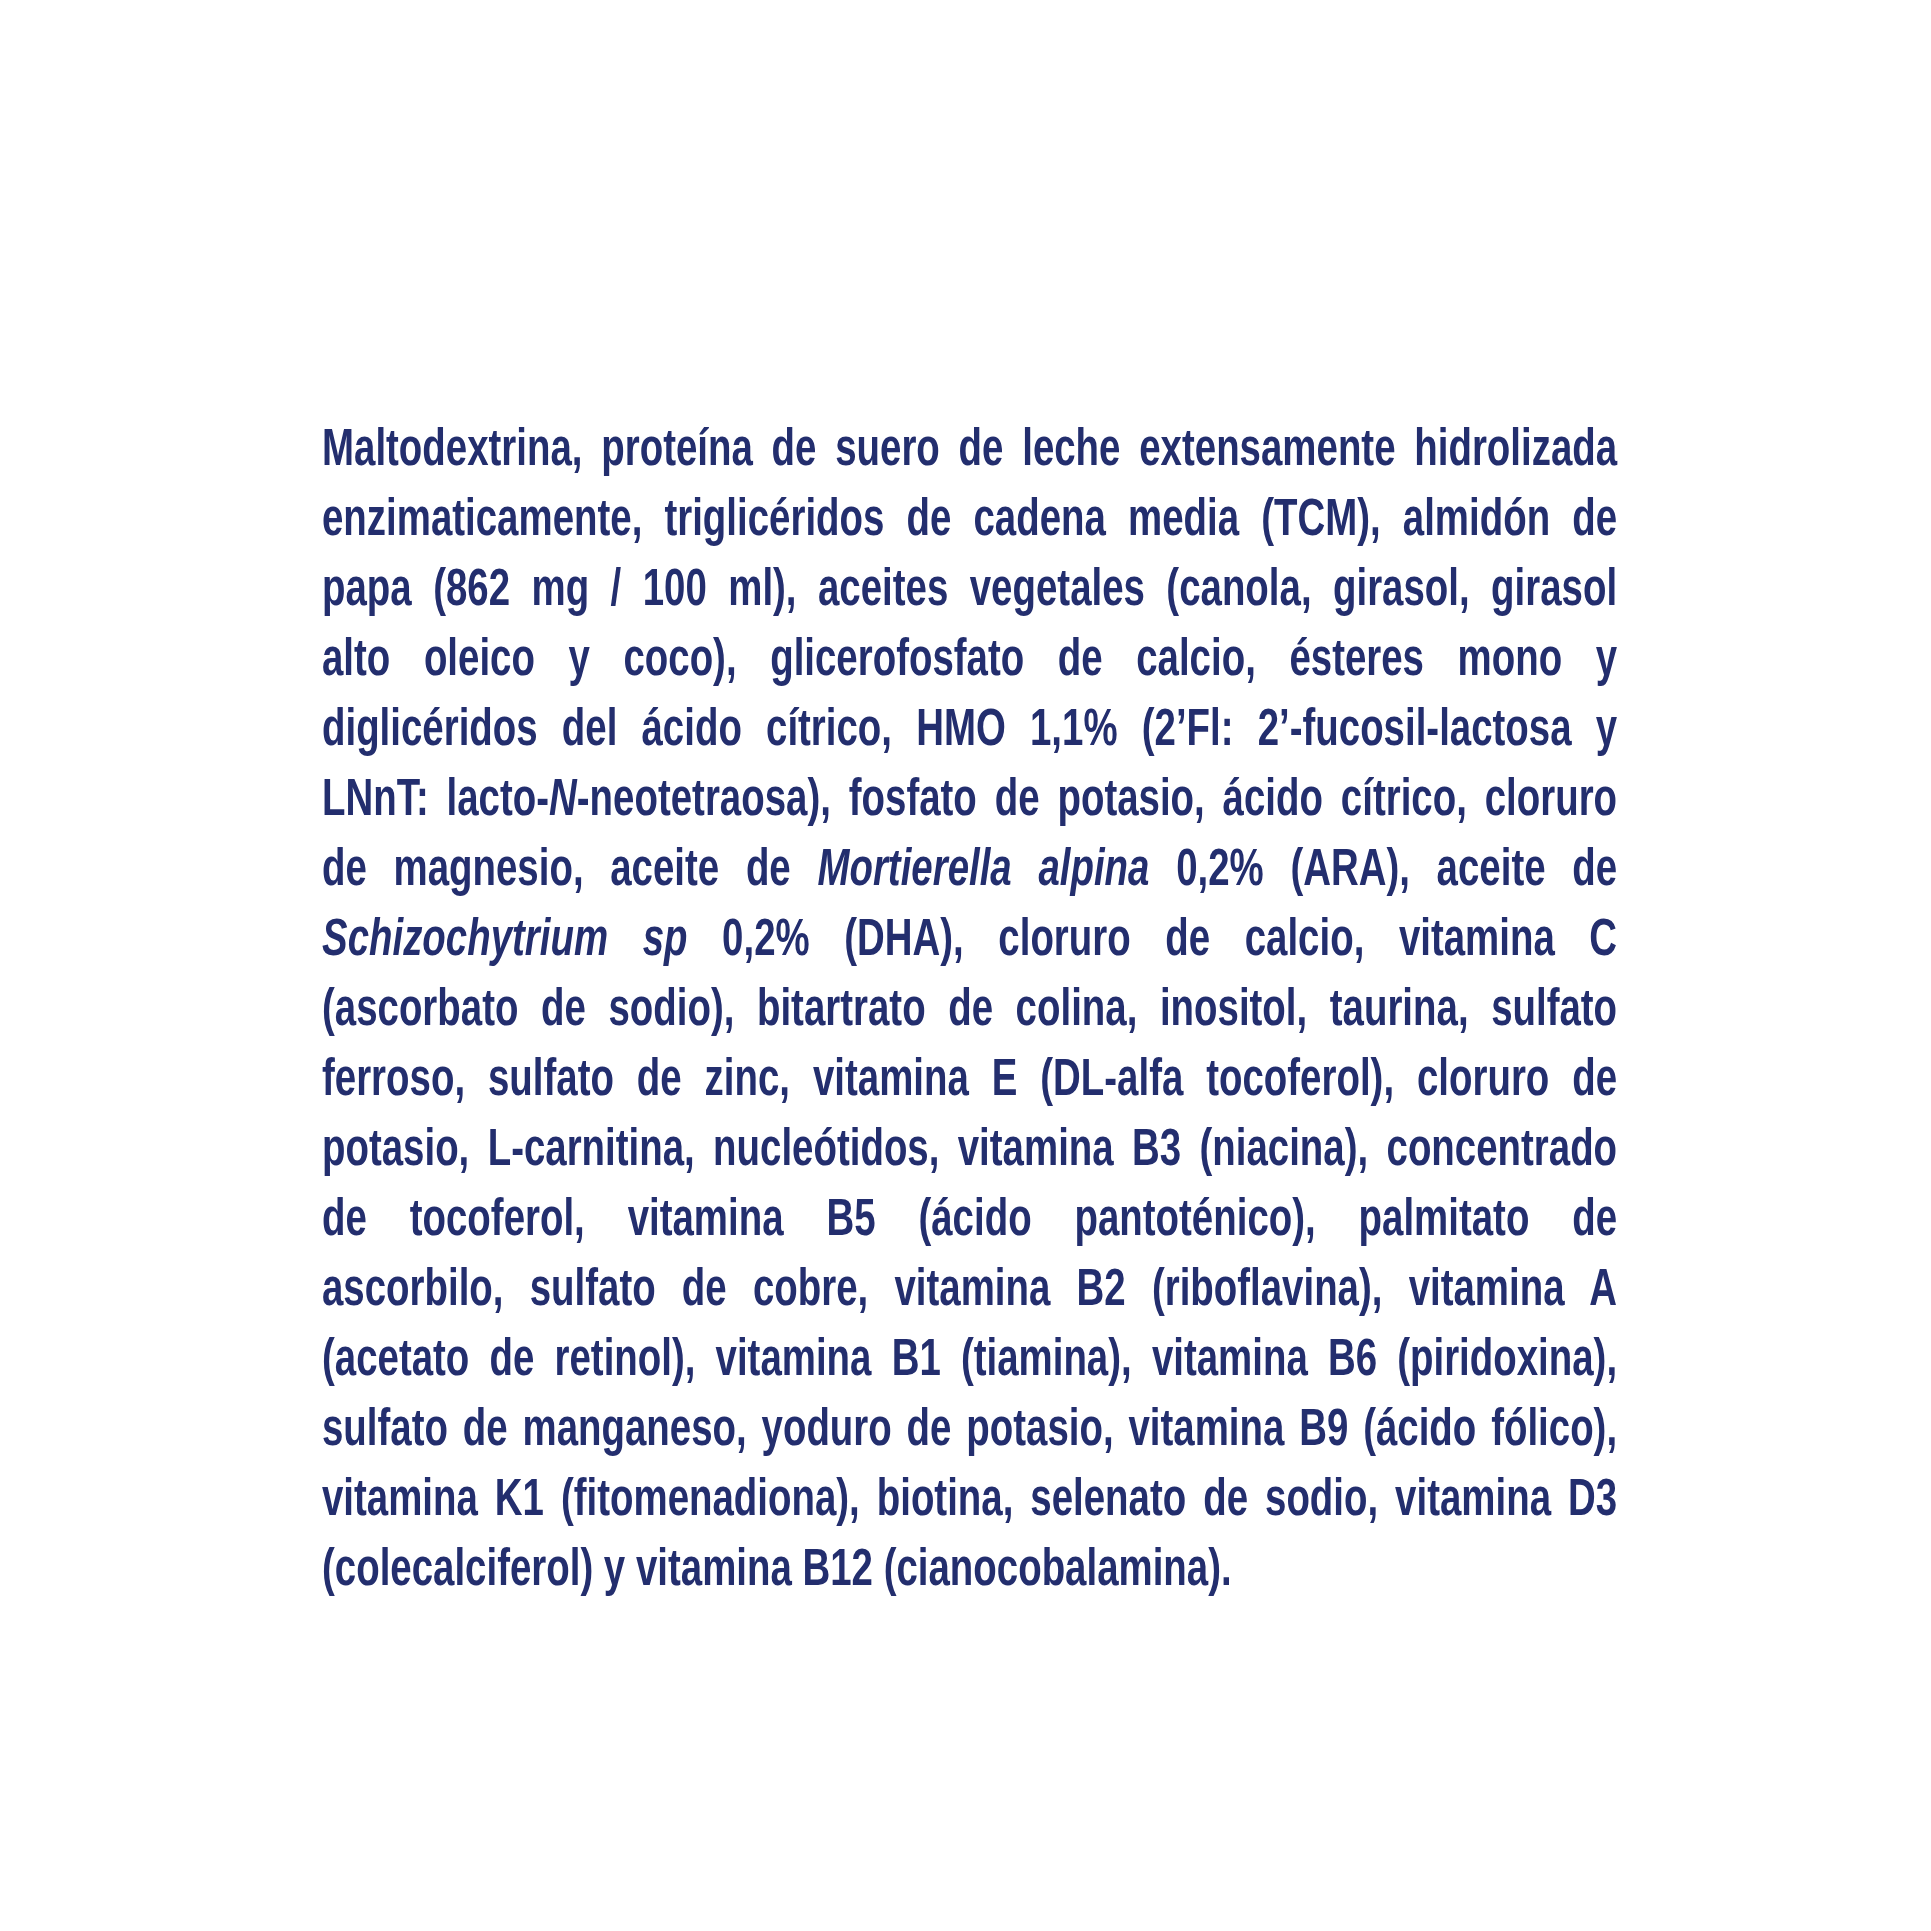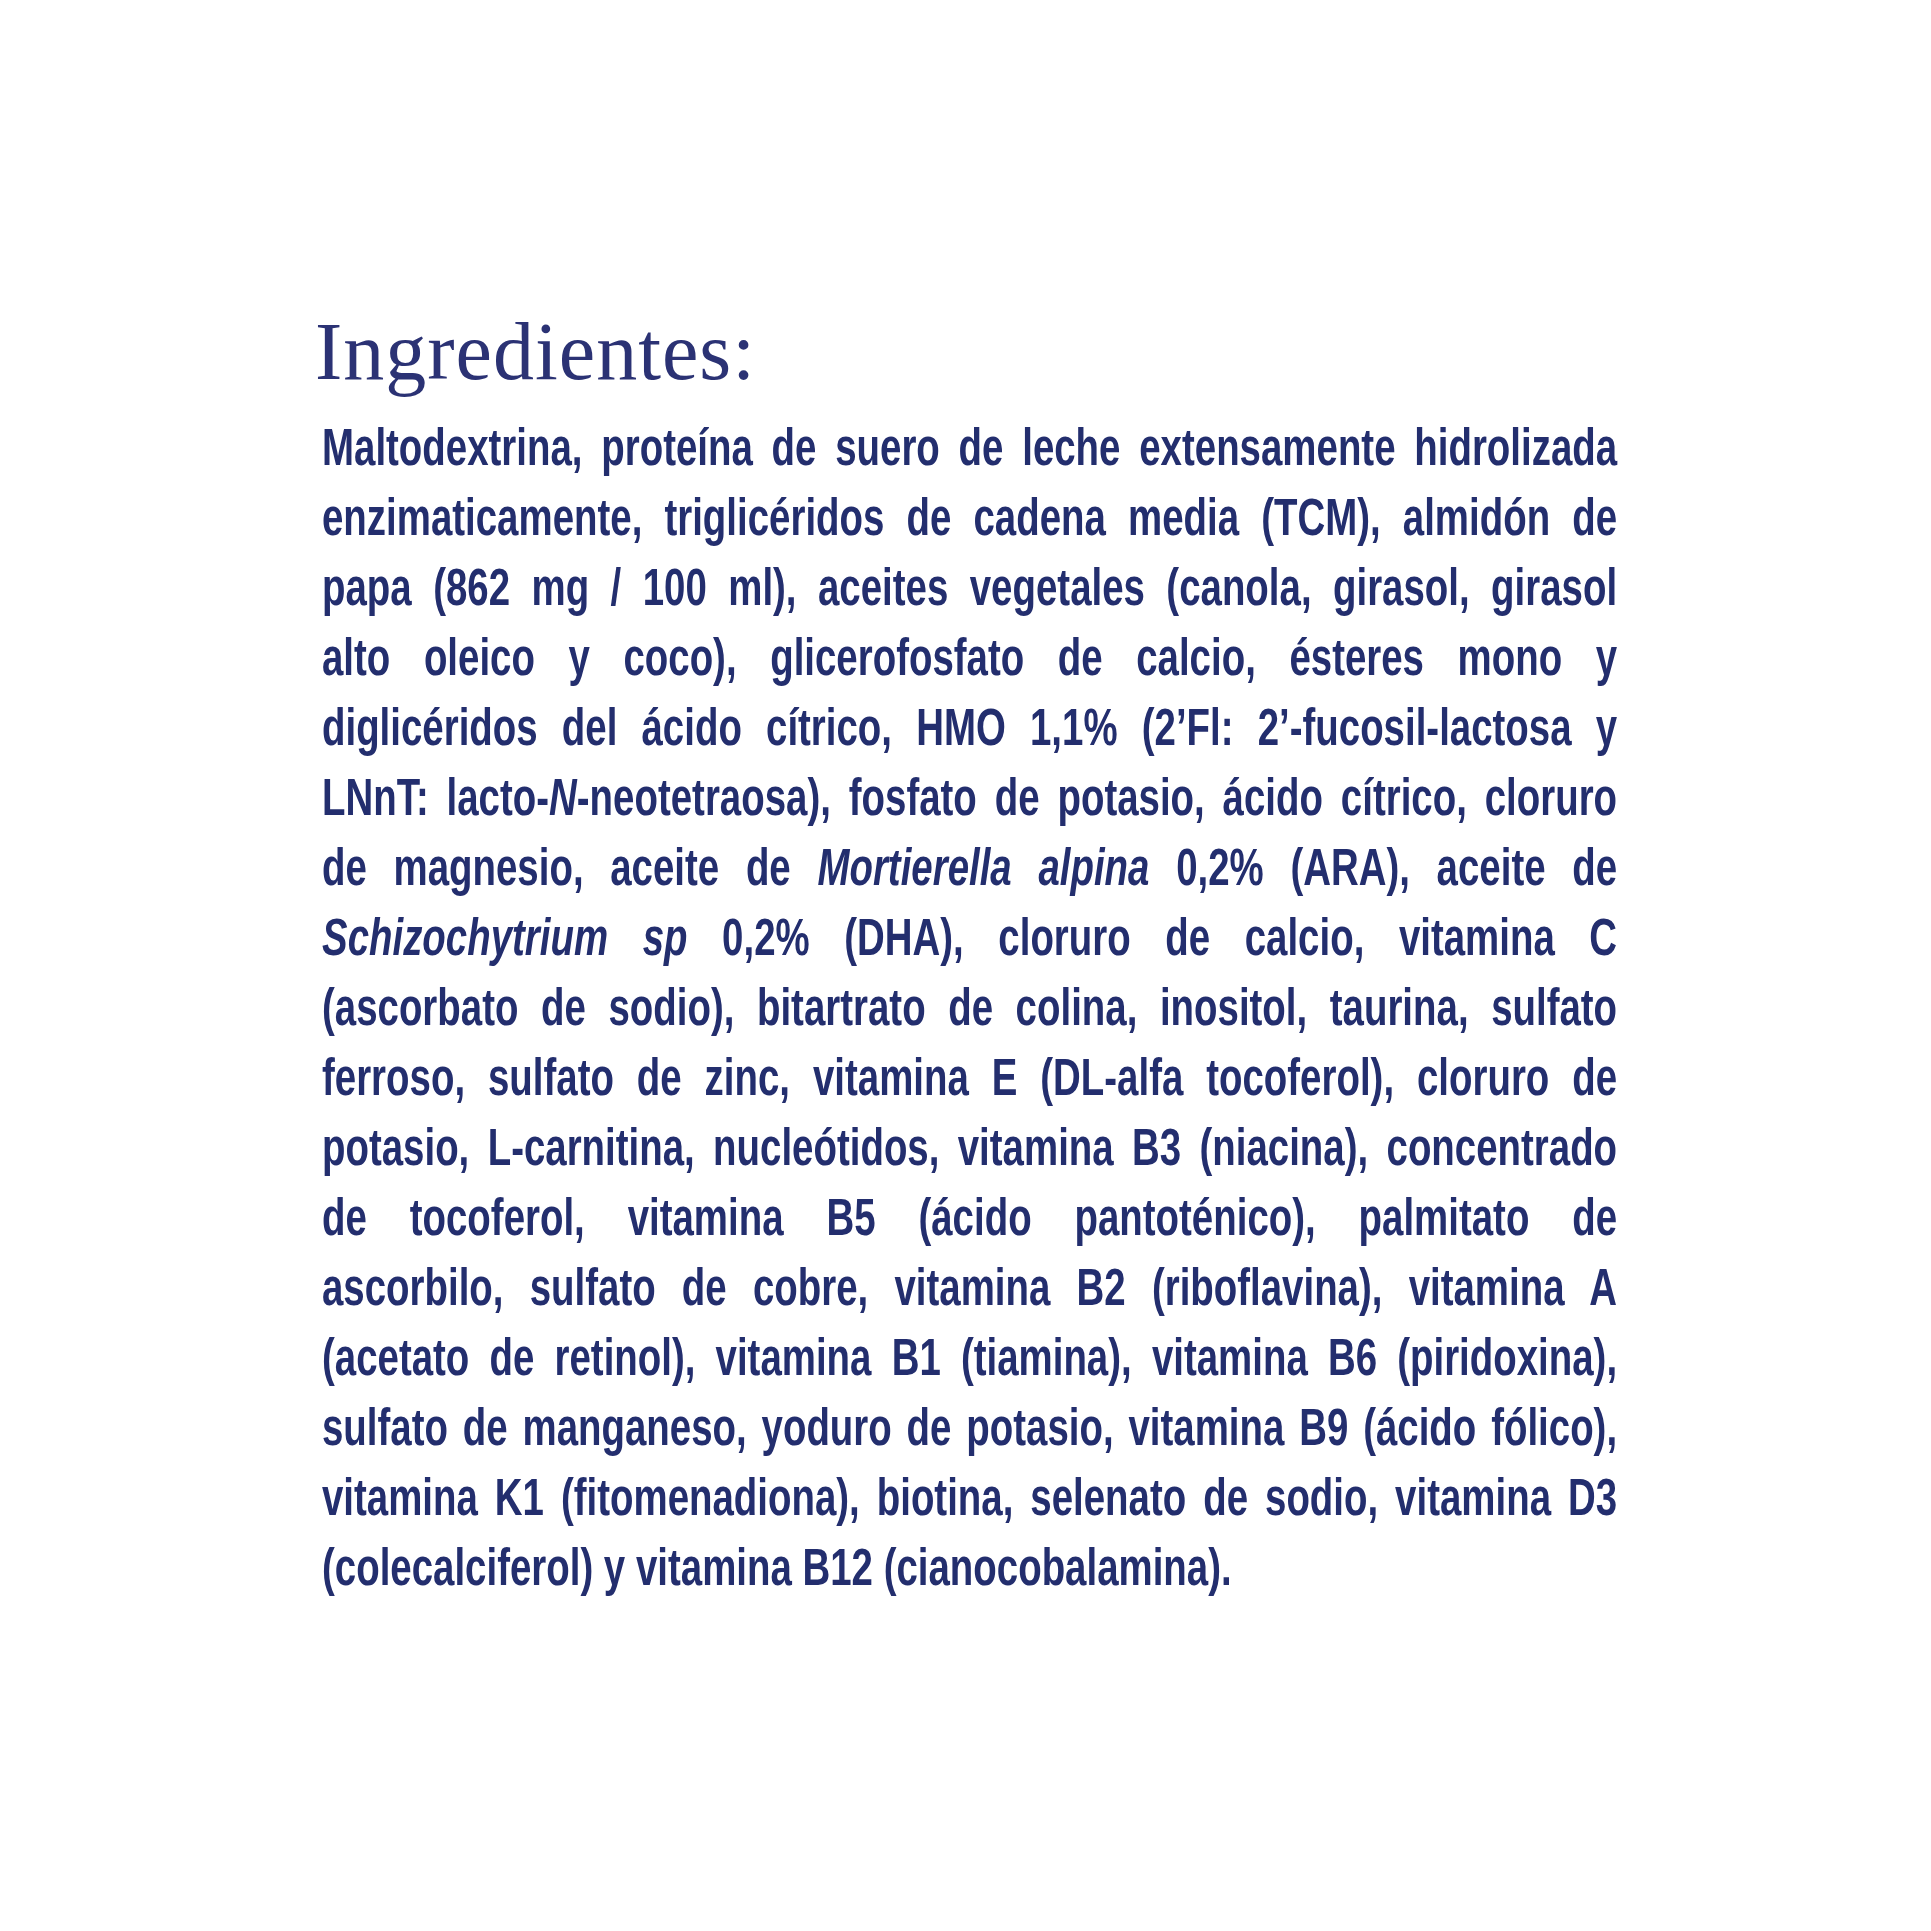--- a/index.html
+++ b/index.html
@@ -52,21 +52,20 @@
     text-align-last: left;
   }
   .it {
     font-style: italic;
   }
 </style>
 </head>
 <body>
 
 <div class="page" style="--bg: #ffffff; --title-color: #2b3274; --body-color: #232e6e;">
-  <h1 class="title">Ingredientes:</h1>
   <div class="body-text">
       <div class="text-line"><span>Maltodextrina, proteína de suero de leche extensamente hidrolizada</span></div>
       <div class="text-line"><span>enzimaticamente, triglicéridos de cadena media (TCM), almidón de</span></div>
       <div class="text-line"><span>papa (862 mg / 100 ml), aceites vegetales (canola, girasol, girasol</span></div>
       <div class="text-line"><span>alto oleico y coco), glicerofosfato de calcio, ésteres mono y</span></div>
       <div class="text-line"><span>diglicéridos del ácido cítrico, HMO 1,1% (2’Fl: 2’-fucosil-lactosa y</span></div>
       <div class="text-line"><span>LNnT: lacto-</span><span class="it">N</span><span>-neotetraosa), fosfato de potasio, ácido cítrico, cloruro</span></div>
       <div class="text-line"><span>de magnesio, aceite de </span><span class="it">Mortierella alpina</span><span> 0,2% (ARA), aceite de</span></div>
       <div class="text-line"><span class="it">Schizochytrium sp</span><span> 0,2% (DHA), cloruro de calcio, vitamina C</span></div>
       <div class="text-line"><span>(ascorbato de sodio), bitartrato de colina, inositol, taurina, sulfato</span></div>

